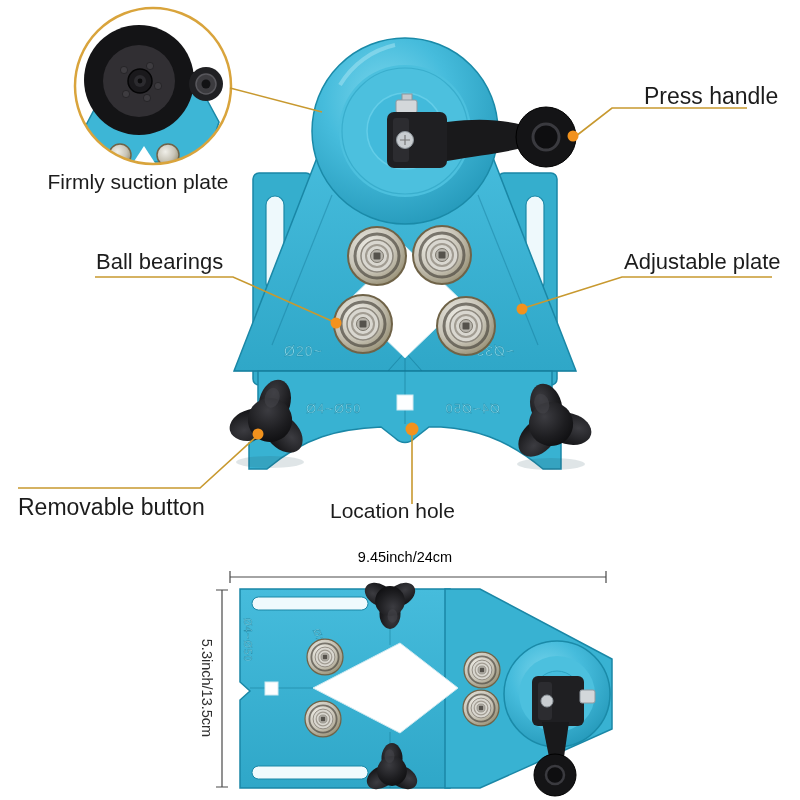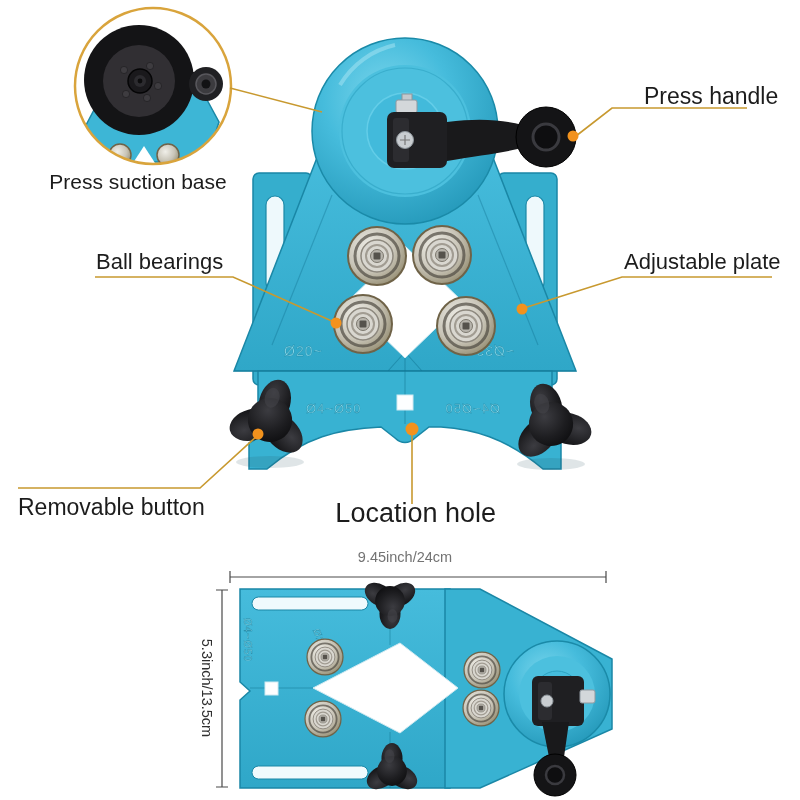--- a/index.html
+++ b/index.html
@@ -5,22 +5,22 @@
   html,body{margin:0;padding:0;}
   body{background:#fff;font-family:"Liberation Sans",sans-serif;}
   #stage{position:relative;width:800px;height:800px;background:#ffffff;overflow:hidden;}
   #art{position:absolute;left:0;top:0;}
   .label{position:absolute;color:#1c1c1c;white-space:nowrap;line-height:1.1;}
   .lbl-press{left:612px;top:84px;font-size:23px;margin-left:32px;}
   .lbl-suction{left:40px;top:170px;width:196px;text-align:center;font-size:21px;}
   .lbl-ball{left:96px;top:250px;font-size:22px;}
   .lbl-adj{left:624px;top:250px;font-size:22px;}
   .lbl-remove{left:18px;top:463px;font-size:23px;margin-top:32px;}
-  .lbl-location{left:330px;top:499px;width:166px;text-align:right;font-size:27px;}
-  .lbl-dimw{left:290px;top:550px;width:230px;text-align:center;font-size:14.5px;color:#737373;}
+  .lbl-location{left:330px;top:499px;width:166px;text-align:left;font-size:21px;}
+  .lbl-dimw{left:290px;top:550px;width:230px;text-align:center;font-size:14.5px;color:#000000;}
   .lbl-dimh{left:126px;top:680px;width:160px;text-align:center;font-size:14.5px;color:#303030;
             transform:rotate(90deg);}
   .emboss{fill:#8fdcec;stroke:#167c99;stroke-width:.35;opacity:.9;letter-spacing:1px;
           font-family:"Liberation Sans",sans-serif;}
 </style>
 </head>
 <body>
 
 <div id="stage">
 
@@ -203,21 +203,21 @@
     <circle cx="412" cy="429" r="6.5"></circle>
   </g>
 
   <g stroke="#4a4a4a" stroke-width="1.2" fill="none">
     <path d="M230,577 L606,577 M230,571 L230,583 M606,571 L606,583"></path>
     <path d="M222,590 L222,787 M216,590 L228,590 M216,787 L228,787"></path>
   </g>
 </svg>
 
 <div class="label lbl-press">Press handle</div>
-<div class="label lbl-suction">Press suction base</div>
+<div class="label lbl-suction">Firmly suction plate</div>
 <div class="label lbl-adj">Adjustable plate</div>
 <div class="label lbl-ball">Ball bearings</div>
 <div class="label lbl-remove">Removable button</div>
 <div class="label lbl-location">Location hole</div>
 <div class="label lbl-dimw">9.45inch/24cm</div>
 <div class="label lbl-dimh">5.3inch/13.5cm</div>
 
 </div>
 
 </body></html>

